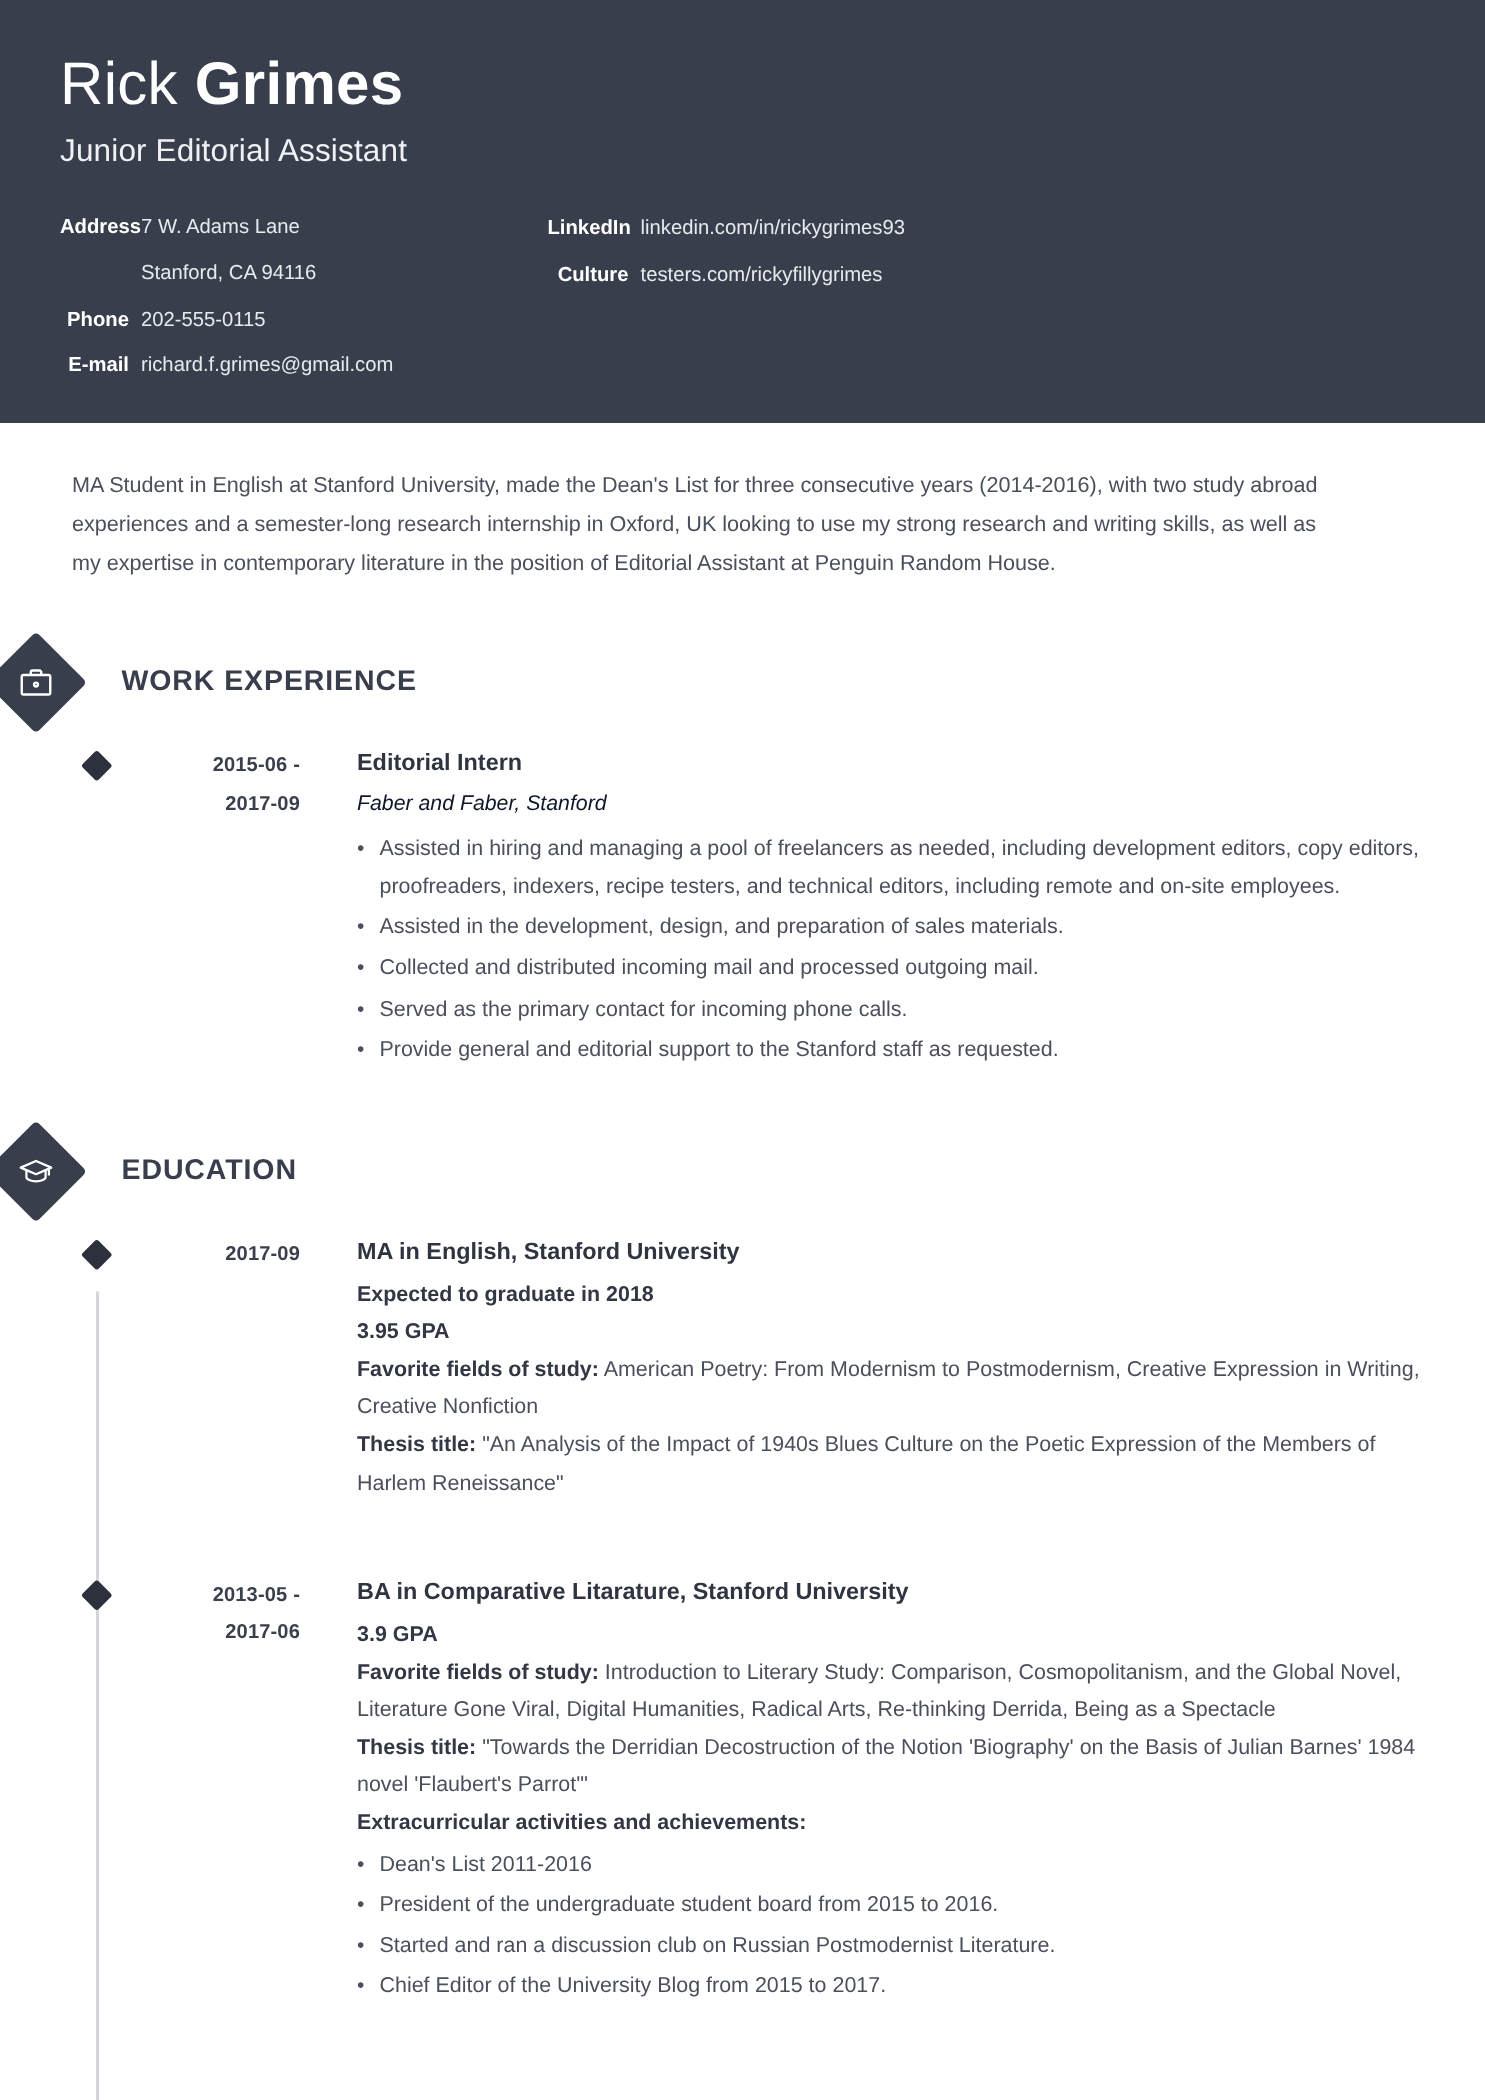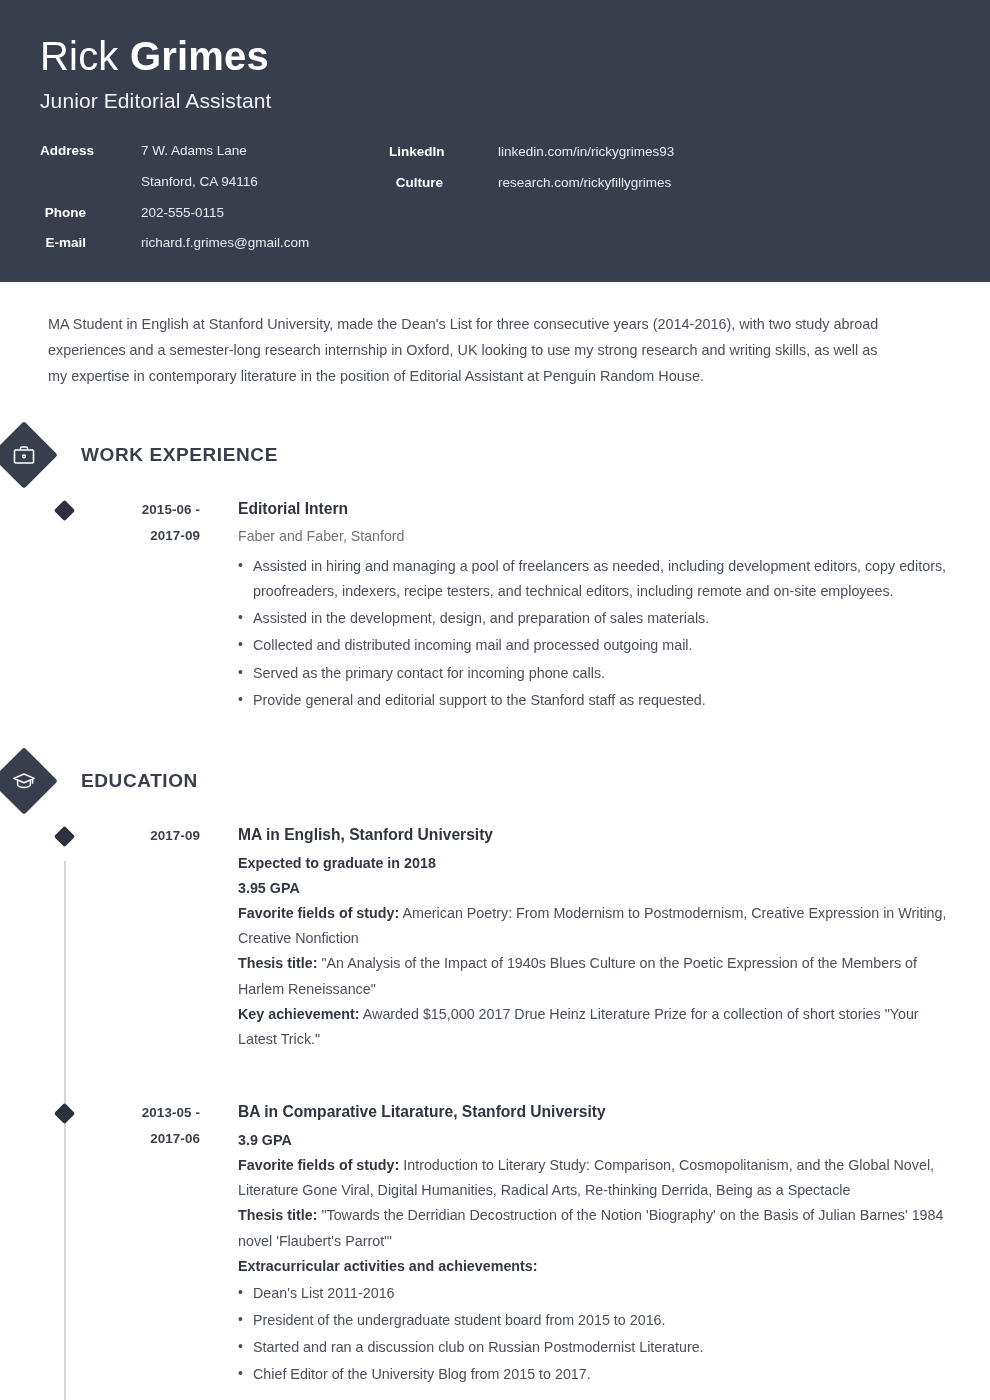--- a/index.html
+++ b/index.html
@@ -47,31 +47,30 @@
     display: flex;
     align-items: flex-start;
   }
   .contact-col { font-size: 13.5px; line-height: 1.25; }
   .contact-col.left { width: 325px; }
   .contact-col.right { padding-top: 1px; }
   .contact-row {
     display: flex;
     margin-bottom: 14px;
     white-space: nowrap;
-    gap: 47px;
   }
   .contact-row:last-child { margin-bottom: 0; }
   .c-label {
     font-weight: 700;
     color: #ffffff;
     text-align: right;
     padding-right: 8px;
   }
   .left .c-label { width: 54px; }
-  .right .c-label { width: 62px; margin-left: 24px; }
+  .right .c-label { width: 62px; }
   .c-value { color: #e9eaee; font-weight: 400; }
   .address-block { display: flex; flex-direction: column; }
 
   
   .summary {
     padding: 30px 55px 0 48px;
     font-size: 14.4px;
     line-height: 1.78;
     color: #4a4f5c;
     max-width: 940px;
@@ -158,21 +157,22 @@
   }
   .entry-title {
     font-size: 15.6px;
     font-weight: 700;
     color: #2f3441;
     line-height: 1.6;
     margin-bottom: 3px;
   }
   .entry-org {
     font-size: 14.2px;
-    color: #737373;
+    font-style: italic;
+    color: #0f172a;
     line-height: 1.6;
     margin-bottom: 6px;
   }
   .entry-line {
     font-size: 14.3px;
     line-height: 1.76;
     color: #4a4f5c;
   }
   .entry-line b { color: #323744; font-weight: 700; }
   ul.bullets { list-style: none; margin: 2px 0 0 0; padding: 0; }
@@ -232,21 +232,21 @@
 
       </div>
 
       <div class="contact-col right">
         <div class="contact-row">
           <span class="c-label">LinkedIn</span>
           <span class="c-value">linkedin.com/in/rickygrimes93</span>
         </div>
         <div class="contact-row">
           <span class="c-label">Culture</span>
-          <span class="c-value">research.com/rickyfillygrimes</span>
+          <span class="c-value">testers.com/rickyfillygrimes</span>
         </div>
       </div>
     </div>
   </div>
 
   <div class="summary">MA Student in English at Stanford University, made the Dean's List for three consecutive years (2014-2016), with two study abroad experiences and a semester-long research internship in Oxford, UK looking to use my strong research and writing skills, as well as my expertise in contemporary literature in the position of Editorial Assistant at Penguin Random House.</div>
 
   <div class="body-area">
     <div class="timeline-line"></div>
 
@@ -308,23 +308,20 @@
           </div>
           <div class="entry-line">
             <b>3.95 GPA</b><span></span>
           </div>
           <div class="entry-line">
             <b>Favorite fields of study:</b><span> American Poetry: From Modernism to Postmodernism, Creative Expression in Writing, Creative Nonfiction</span>
           </div>
           <div class="entry-line">
             <b>Thesis title:</b><span> "An Analysis of the Impact of 1940s Blues Culture on the Poetic Expression of the Members of Harlem Reneissance"</span>
           </div>
-          <div class="entry-line">
-            <b>Key achievement:</b><span> Awarded $15,000 2017 Drue Heinz Literature Prize for a collection of short stories "Your Latest Trick."</span>
-          </div>
         </div>
       </div>
 
       <div class="spacer-30"></div>
 
       <div class="entry">
         <div class="entry-bullet"></div>
         <div class="entry-dates">
           <div>2013-05 -</div>
           <div>2017-06</div>

